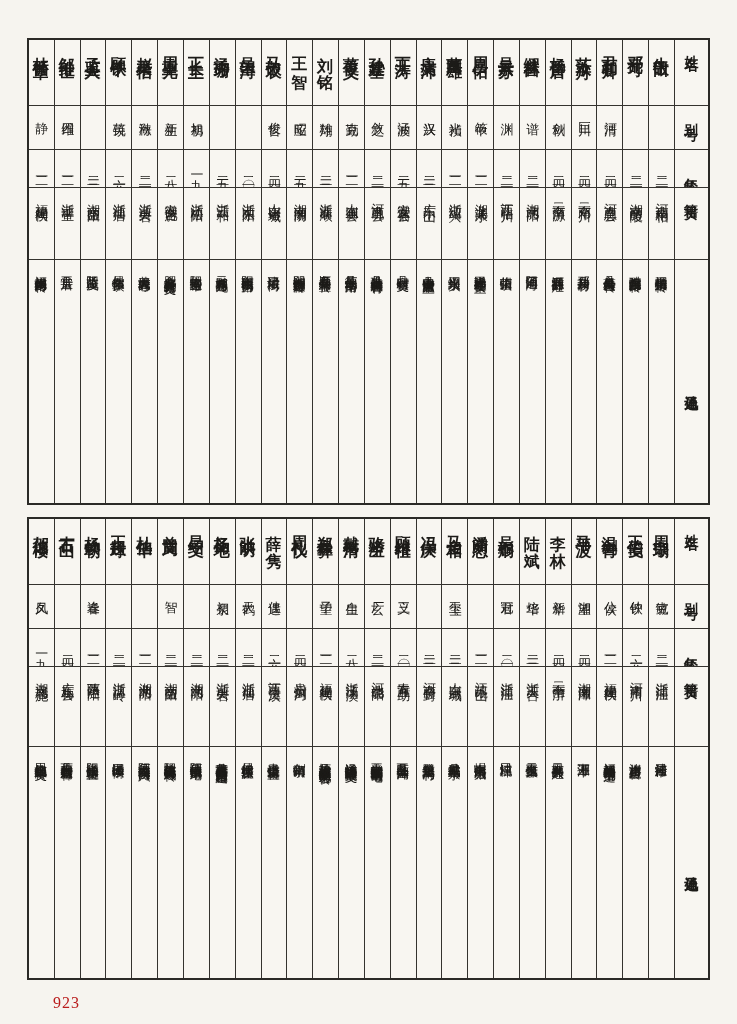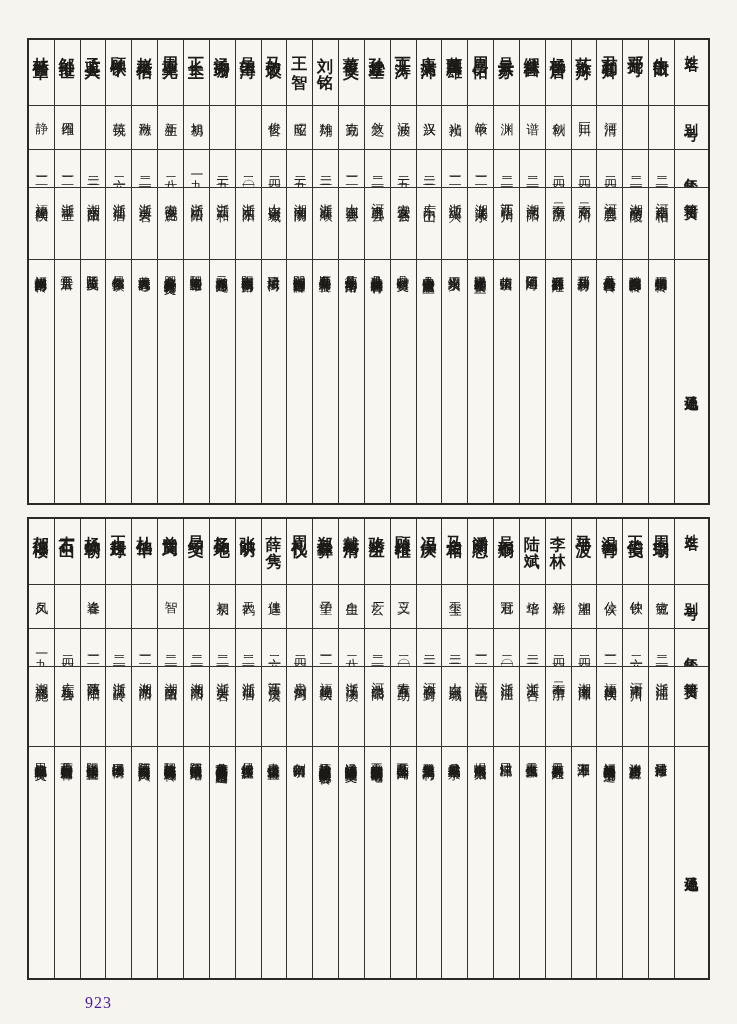--- a/index.html
+++ b/index.html
@@ -78,23 +78,22 @@
   .ls-age{letter-spacing:3px;}
   .ls-origin{letter-spacing:20px;padding-top:8px;}
   .ls-addr{letter-spacing:44px;align-self:center;}
 
   .page-number{
     position:absolute;
     left:53px;
     top:994px;
     font-family:"Liberation Serif",serif;
     font-size:16px;
-    color:#4c1d95;
+    color:#b91c1c;
     letter-spacing:1px;
-    margin-left:32px;
   }
 </style>
 </head>
 <body>
 
 <div class="page">
 
   <div class="roster" id="table-top">
     <div class="col hdr-col">
       <div class="cell c-name">

